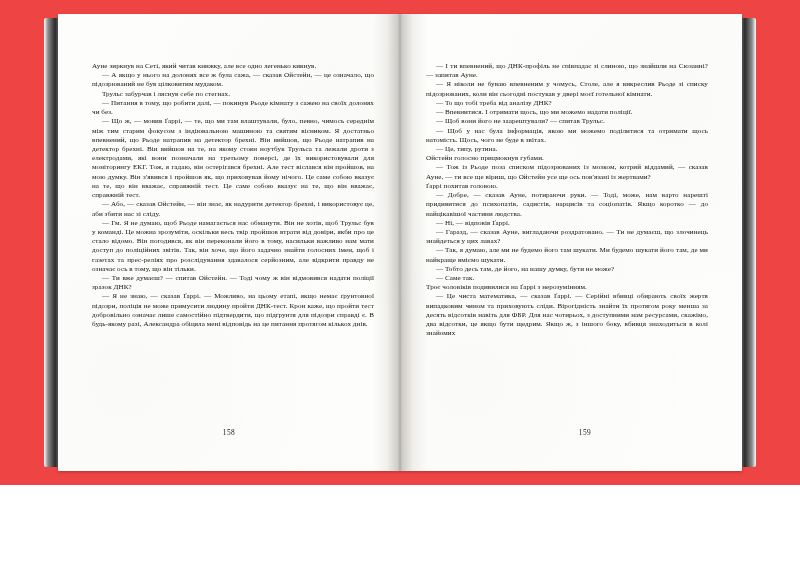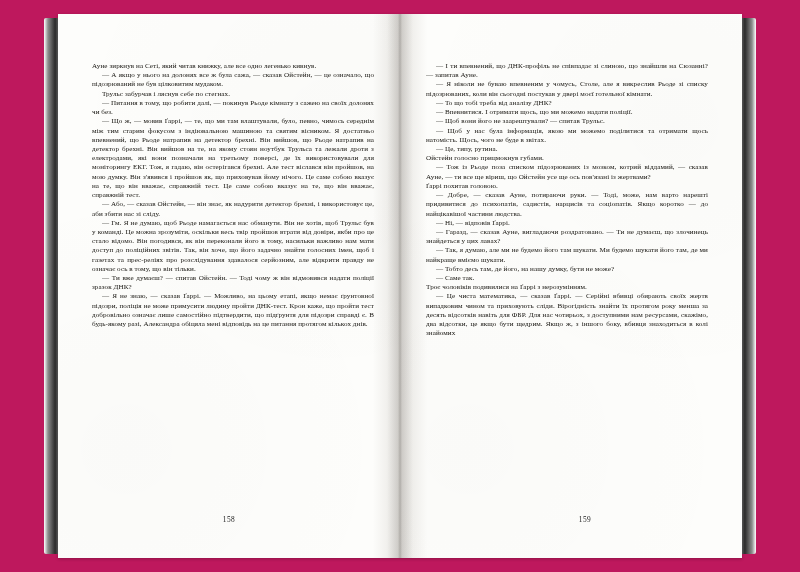--- a/index.html
+++ b/index.html
@@ -10,22 +10,22 @@
   body {
     width: 800px;
     height: 572px;
     overflow: hidden;
     font-family: "Liberation Serif", serif;
   }
 
   #book {
     position: relative;
     width: 800px;
-    height: 572px;
-    background: #be185d;
+    height: 485px;
+    background: #ef4444;
   }
 
   
   .book-edge {
     position: absolute;
     top: 18px;
     bottom: 18px;
     width: 18px;
     background: linear-gradient(90deg, #ffffff 0%, #8d8d8d 22%, #4c4c4c 48%, #2b2b2b 62%, #6e6e6e 82%, #cfcfcf 100%);
   }

